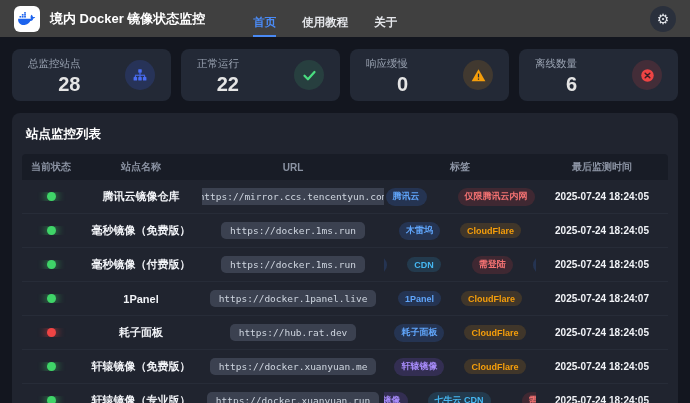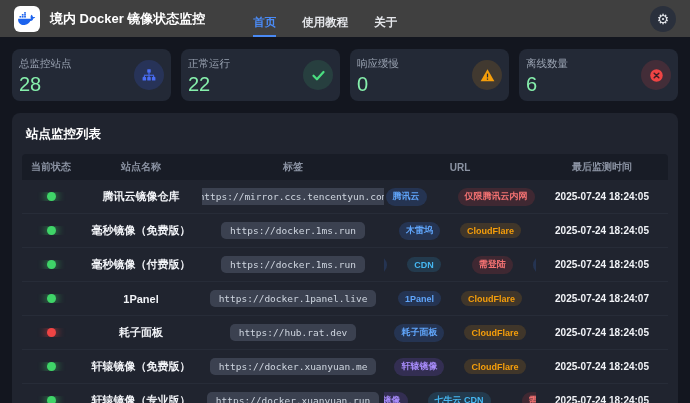--- a/index.html
+++ b/index.html
@@ -31,24 +31,24 @@
   .gear-btn {
     width: 26px; height: 26px; border-radius: 50%; background: #2a303c; border: none;
     color: #e2e5ea; font-size: 14px; line-height: 1; cursor: pointer;
     display: flex; align-items: center; justify-content: center;
   }
   
   .main { padding: 12px; }
   .stats { display: grid; grid-template-columns: repeat(4, 1fr); gap: 10px; }
   .stat-card {
     background: #232936; border-radius: 8px; height: 52px;
-    padding: 8px 7px; display: flex; align-items: center; justify-content: space-between;
+    padding: 8px 16px; display: flex; align-items: center; justify-content: space-between;
   }
   .stat-label { font-size: 10.5px; color: #9aa3b2; margin-bottom: 3px; }
-  .stat-value { font-size: 20px; font-weight: normal; color: #86efac; line-height: 1; }
+  .stat-value { font-size: 20px; font-weight: bold; color: #e5e5e5; line-height: 1; text-align: right; }
   .stat-icon {
     width: 30px; height: 30px; border-radius: 50%;
     display: flex; align-items: center; justify-content: center; flex: none;
   }
   .ic-blue   { background: rgba(62, 99, 246, 0.18); }
   .ic-green  { background: rgba(74, 222, 128, 0.12); }
   .ic-orange { background: rgba(245, 158, 11, 0.14); }
   .ic-red    { background: rgba(239, 68, 68, 0.16); }
   
   .panel { margin-top: 12px; background: #20242f; border-radius: 8px; padding-bottom: 4px; }
@@ -166,22 +166,22 @@
           </svg>
         </div>
       </div>
     </section>
 
   <section class="panel">
     <div class="panel-title">站点监控列表</div>
     <div class="thead">
         <div class="th">当前状态</div>
         <div class="th">站点名称</div>
+        <div class="th">URL</div>
         <div class="th">标签</div>
-        <div class="th">URL</div>
         <div class="th">最后监测时间</div>
       </div>
     <div class="tbody">
         <div class="trow">
           <div class="cell">
             <span class="dot dot-online"></span>
           </div>
           <div class="cell site-name">腾讯云镜像仓库</div>
           <div class="cell">
             <span class="url-pill">https://mirror.ccs.tencentyun.com</span>

